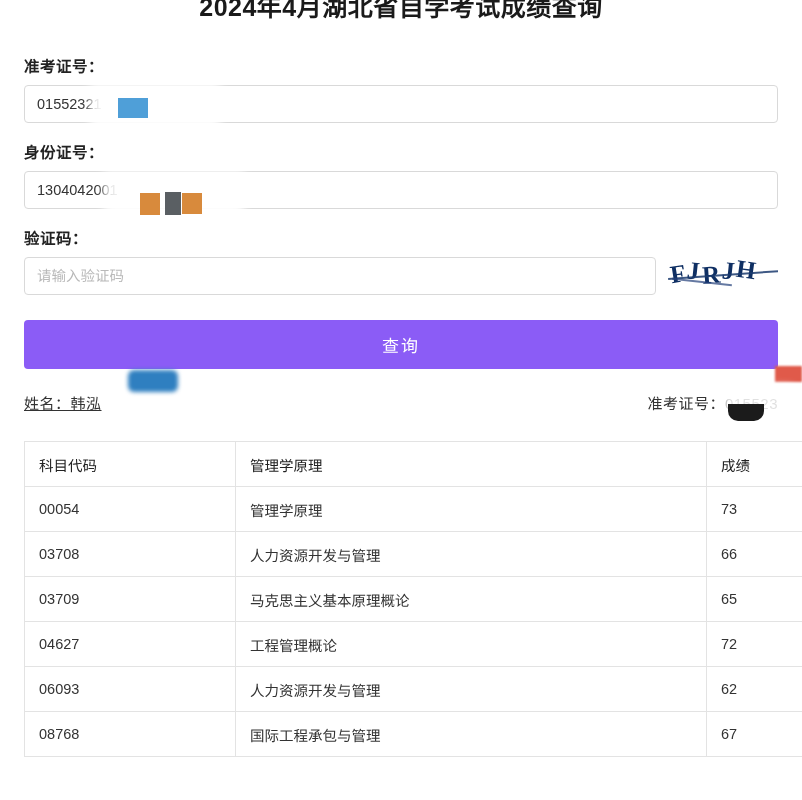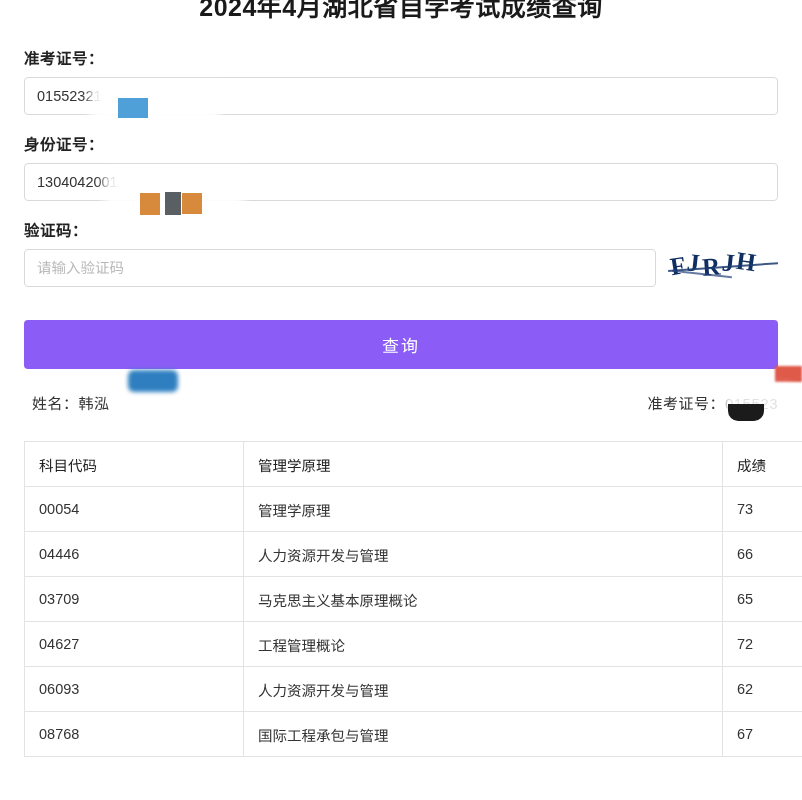--- a/index.html
+++ b/index.html
@@ -45,20 +45,21 @@
     top: 46px;
     left: 24px;
     width: 754px;
   }
   .field-label {
     font-size: 15.5px;
     font-weight: bold;
     color: #222;
     margin-bottom: 9px;
     letter-spacing: 0.5px;
+    margin-top: 8px;
   }
   .input-box {
     box-sizing: border-box;
     width: 754px;
     height: 38px;
     border: 1px solid #d9d9d9;
     border-radius: 4px;
     background: #fff;
     font-size: 14.5px;
     color: #333;
@@ -146,23 +147,24 @@
     position: absolute;
     top: 392px;
     left: 24px;
     width: 754px;
     height: 24px;
     font-size: 15px;
     color: #333;
   }
   .result-name {
     position: absolute;
-    left: 8px;
+    left: 0;
     top: 0;
     letter-spacing: 0.5px;
+    text-decoration: underline;
   }
   .result-ticket {
     position: absolute;
     right: 0;
     top: 0;
     letter-spacing: 0.5px;
   }
 
   
   .score-table {
@@ -170,21 +172,21 @@
     top: 441px;
     left: 24px;
     width: 754px;
     border-collapse: collapse;
     table-layout: fixed;
     font-size: 14.5px;
   }
   .score-table th, .score-table td {
     border: 1px solid #e3e3e3;
     height: 44px;
-    padding: 0 12px 0 14px;
+    padding: 0 4px 0 14px;
     text-align: left;
     font-weight: normal;
     color: #333;
     vertical-align: middle;
     overflow: hidden;
     white-space: nowrap;
   }
   .score-table th { color: #222; }
   .col-code  { width: 192px; }
   .col-name  { width: 452px; }
@@ -287,21 +289,21 @@
         <th class="col-score">成绩</th>
       </tr>
     </thead>
     <tbody>
       <tr>
         <td>00054</td>
         <td>管理学原理</td>
         <td>73</td>
       </tr>
       <tr>
-        <td>04446</td>
+        <td>03708</td>
         <td>人力资源开发与管理</td>
         <td>66</td>
       </tr>
       <tr>
         <td>03709</td>
         <td>马克思主义基本原理概论</td>
         <td>65</td>
       </tr>
       <tr>
         <td>04627</td>

